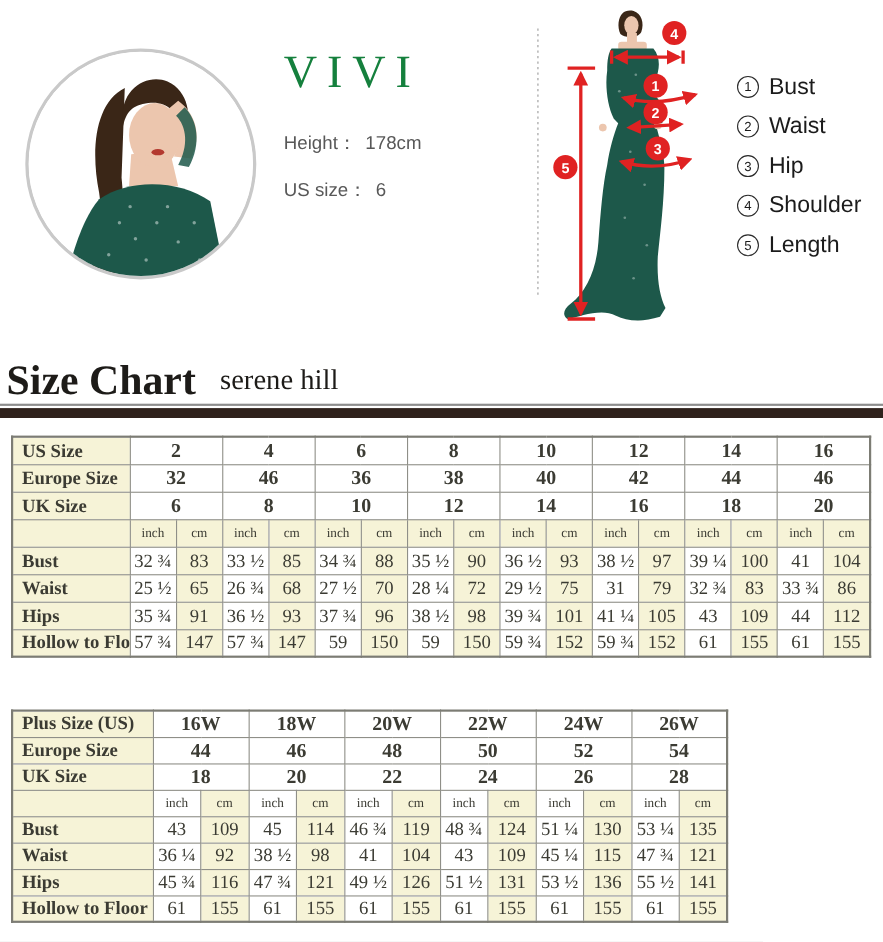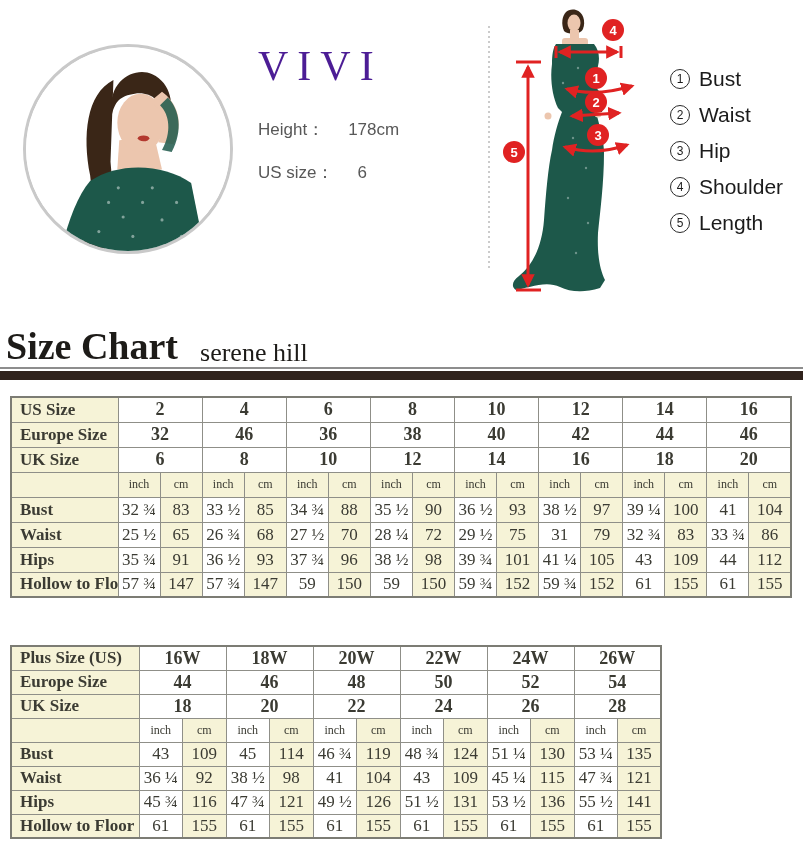--- a/index.html
+++ b/index.html
@@ -8,38 +8,38 @@
   }
   *{box-sizing:border-box;margin:0;padding:0;}
   body{background:#e9e9e9;}
   .page{position:relative;width:803px;height:856px;overflow:hidden;background:#fff;
         font-family:"Liberation Sans",sans-serif;}
 
   
   .photo-circle{position:absolute;left:23px;top:44px;width:210px;height:210px;border-radius:50%;
         border:3px solid #c9c9c9;overflow:hidden;background:#fff;}
   .brand{position:absolute;left:258px;top:42px;font-family:"Liberation Serif",serif;
-        font-size:42px;letter-spacing:9px;color:#4c1d95;}
+        font-size:42px;letter-spacing:9px;color:#15803d;}
   .profile{position:absolute;left:258px;top:118px;display:flex;flex-direction:column;gap:20px;
         font-size:17px;color:#585858;}
   .profile .row{white-space:nowrap;}
-  .profile .val{margin-left:24px;}
+  .profile .val{margin-left:8px;}
 
   
   .figure{position:absolute;left:478px;top:8px;width:200px;height:290px;}
   .badge{position:absolute;width:22px;height:22px;border-radius:50%;background:var(--red);
         color:#fff;font-weight:bold;font-size:13px;display:flex;align-items:center;justify-content:center;}
   .legend{position:absolute;left:670px;top:68px;display:flex;flex-direction:column;gap:14px;}
   .legend .item{display:flex;align-items:center;gap:9px;height:22px;}
   .legend .num{width:20px;height:20px;border-radius:50%;border:1.5px solid #2a2a2a;color:#1b1b1b;
         font-size:12px;display:flex;align-items:center;justify-content:center;flex:0 0 20px;}
   .legend .lab{font-size:21px;color:#1b1b1b;}
 
   
-  .chart-head{position:absolute;left:6px;top:324px;display:flex;align-items:flex-end;gap:22px;
+  .chart-head{position:absolute;left:6px;top:324px;display:flex;align-items:center;gap:22px;
         font-family:"Liberation Serif",serif;color:#1d1b18;}
   .chart-head .title{font-size:38px;font-weight:bold;}
   .chart-head .subtitle{font-size:26px;}
   .head-line{position:absolute;top:367px;left:0;width:803px;height:2px;background:#8d8d8d;}
   .head-bar{position:absolute;top:371px;left:0;width:803px;height:9px;background:var(--bar);}
 
   
   table{position:absolute;border-collapse:collapse;table-layout:fixed;background:#fff;
         border:2px solid #7c7c74;padding-left:12px;}
   td{border:1px solid #8f8f88;font-family:"Liberation Serif",serif;font-size:17px;color:var(--ink);

